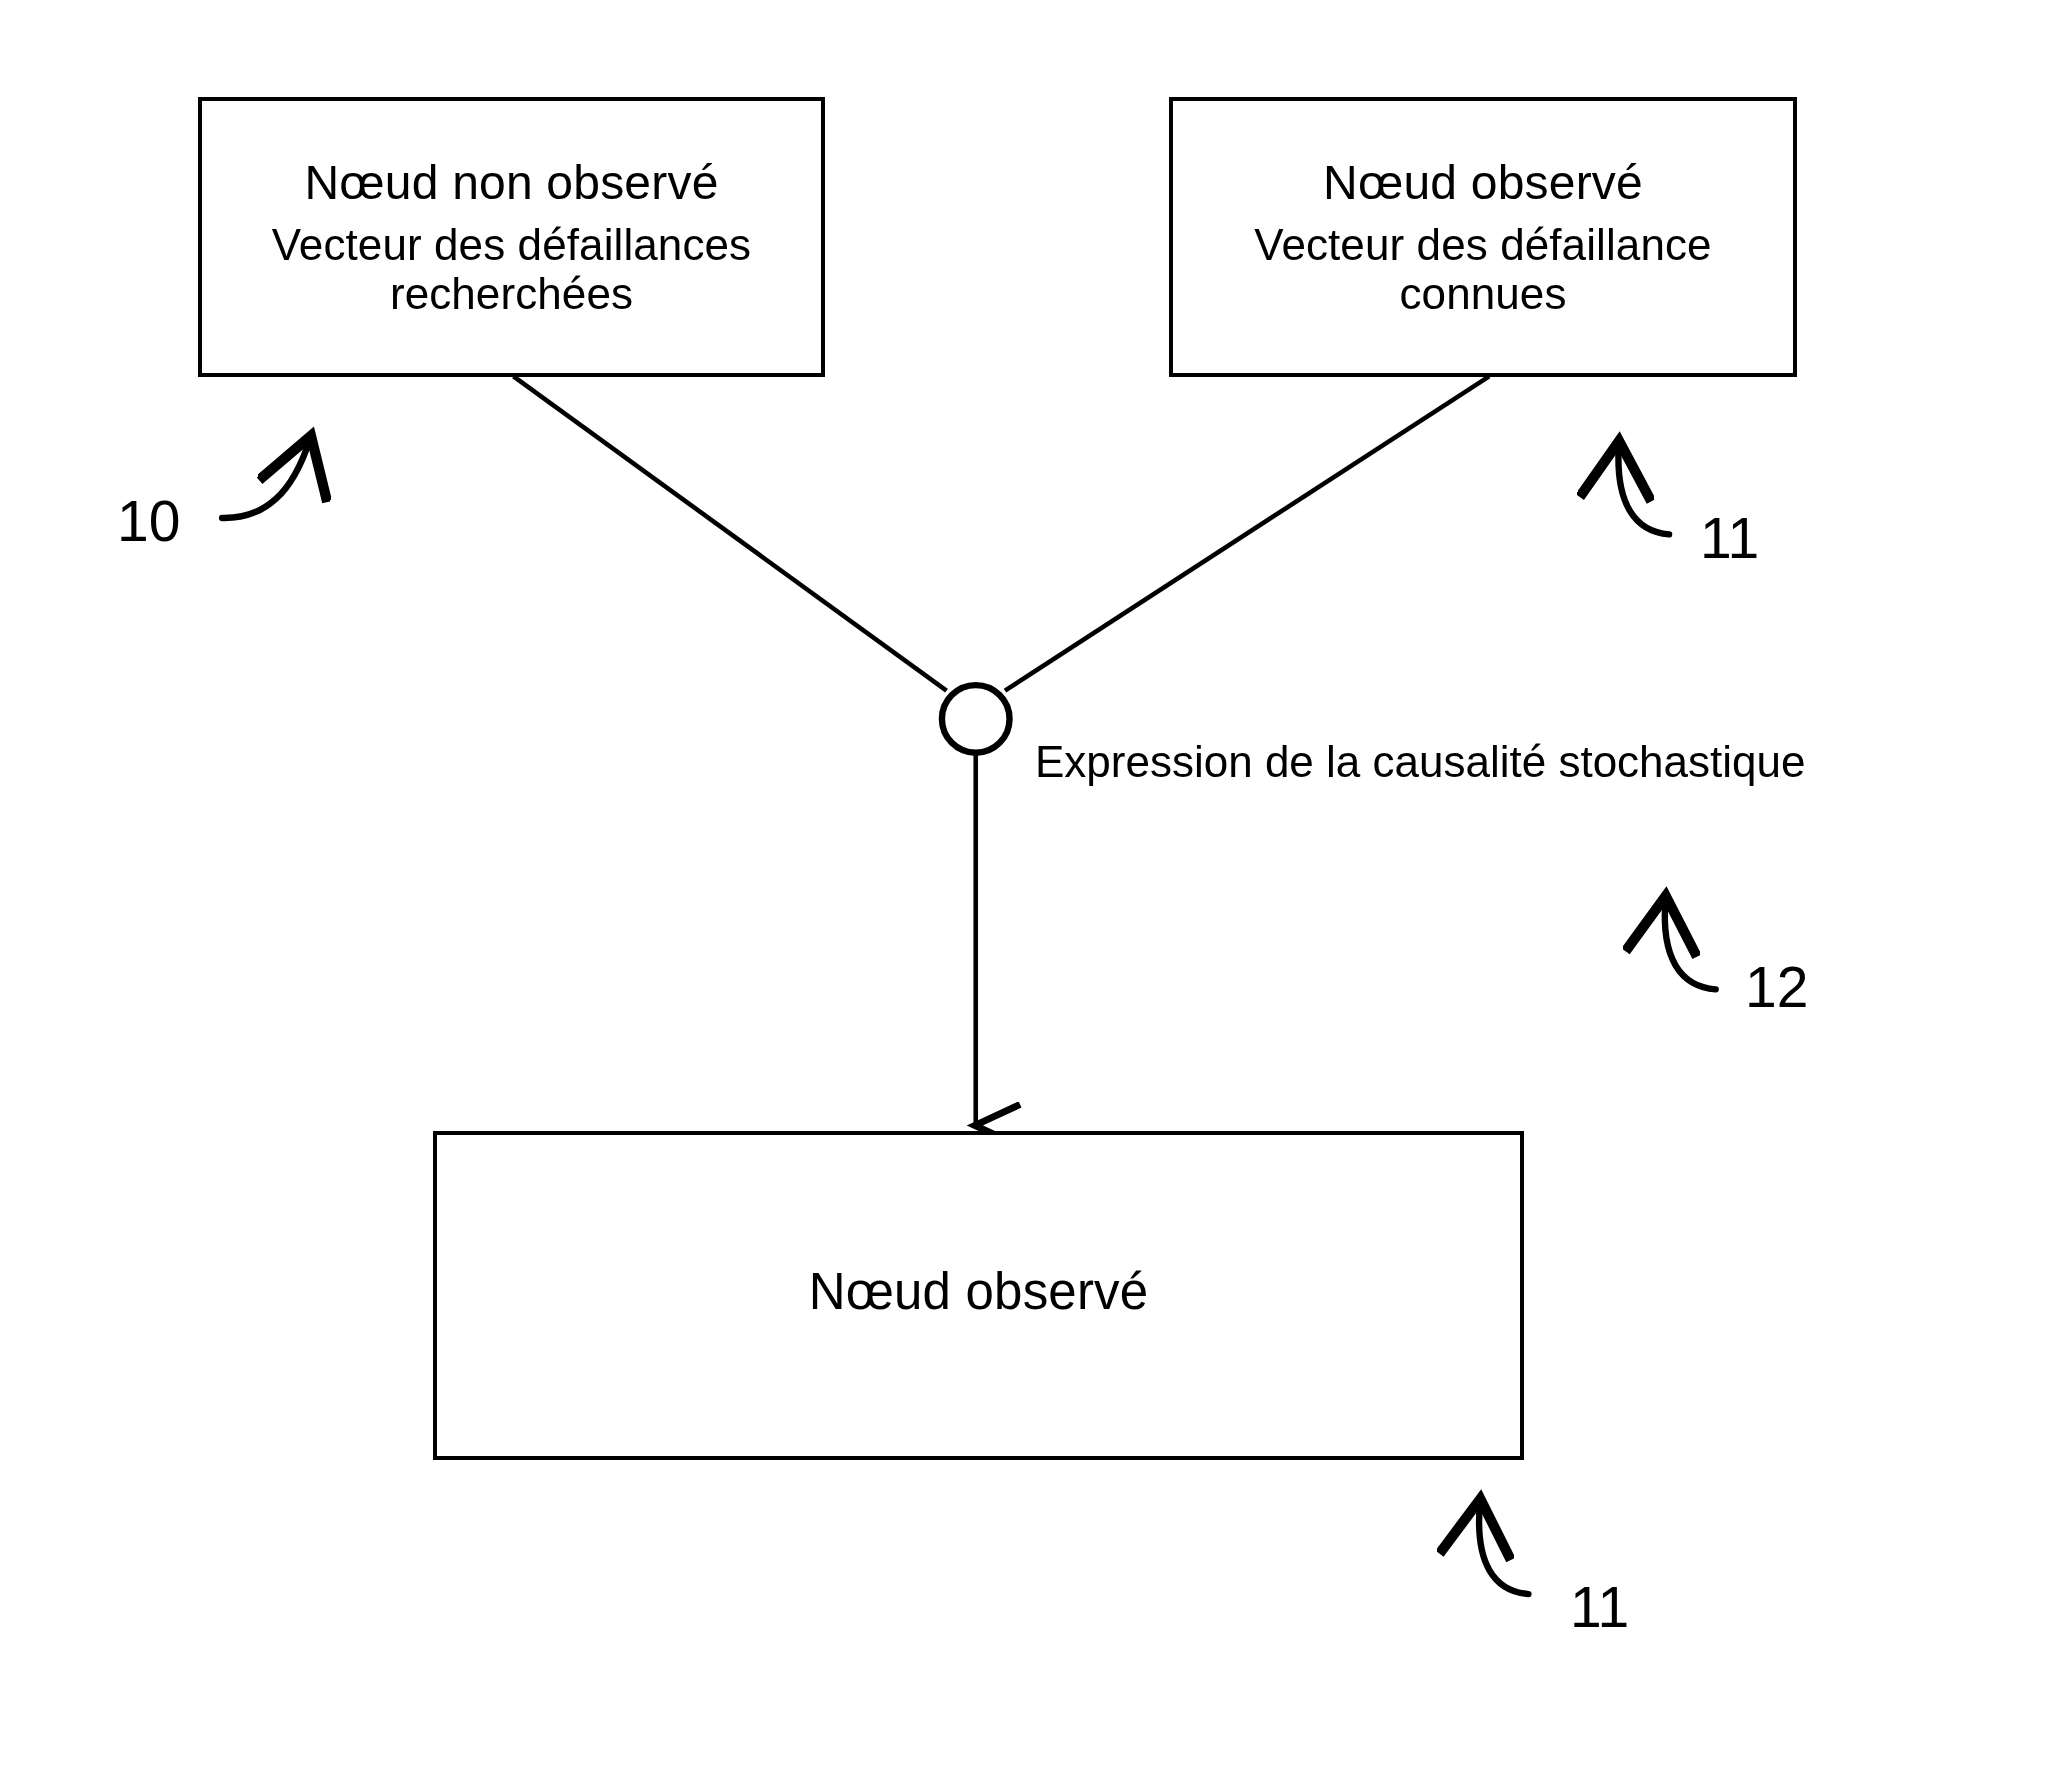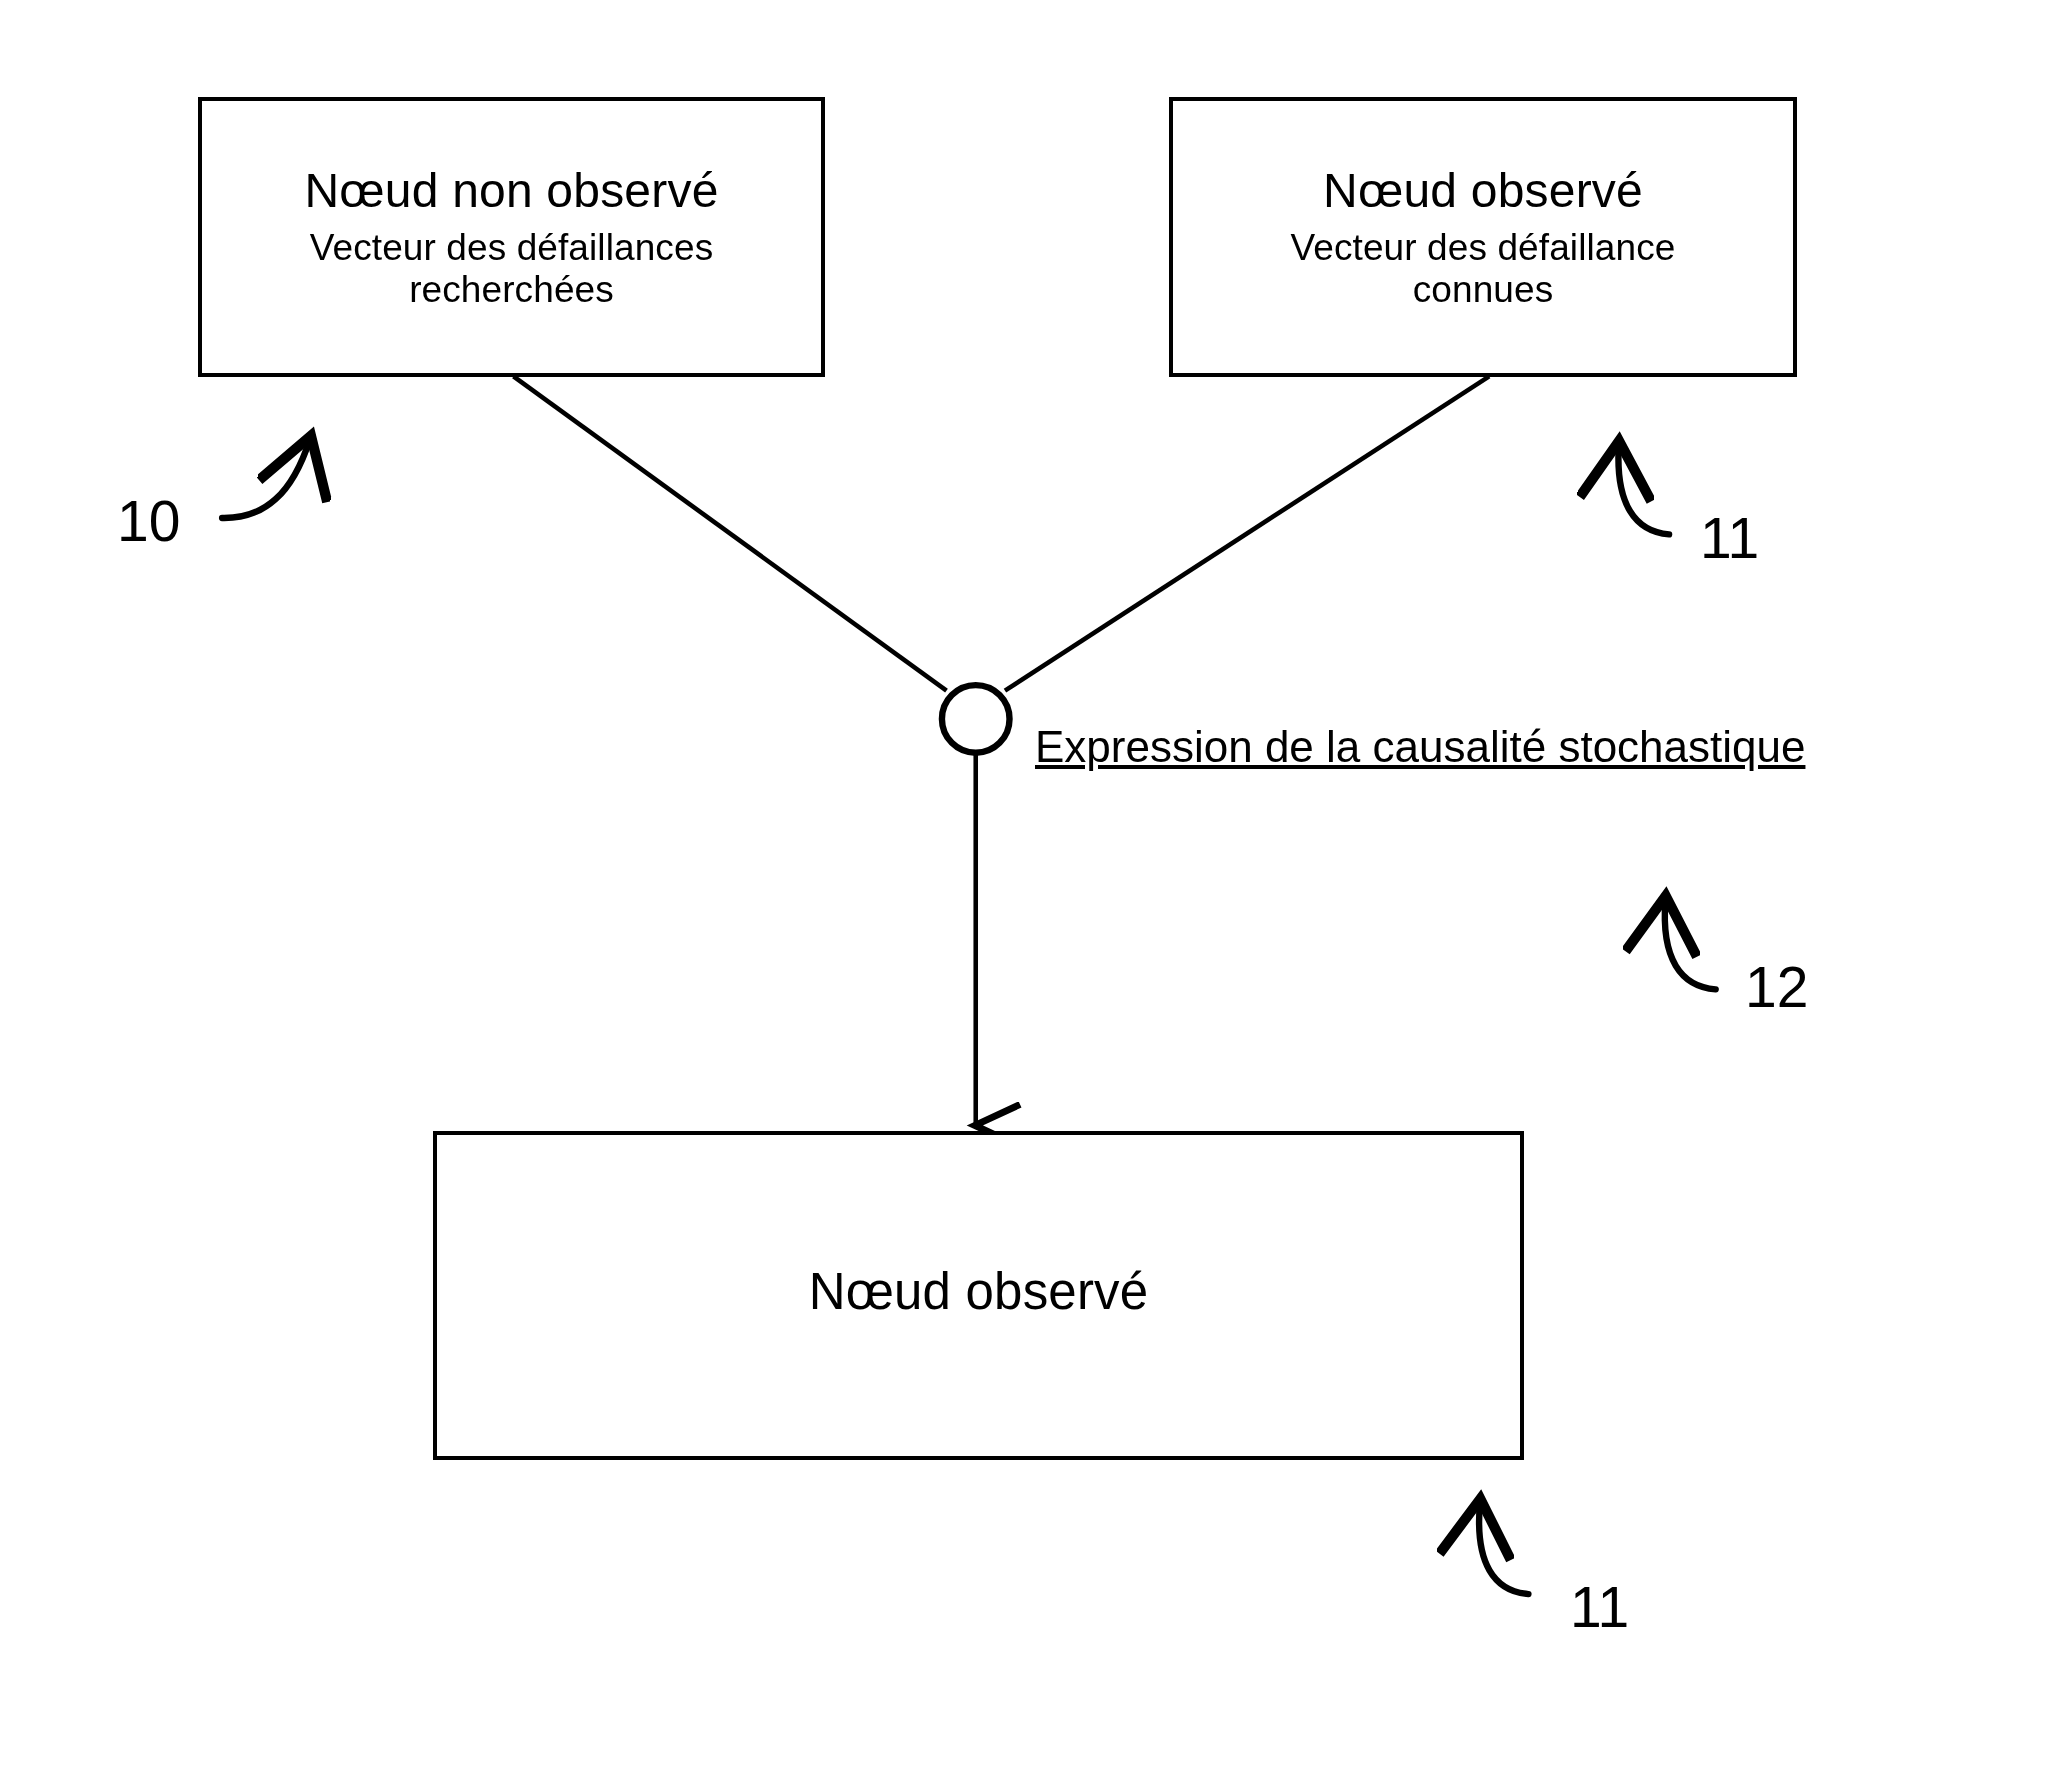--- a/index.html
+++ b/index.html
@@ -38,21 +38,21 @@
     text-align: center;
     line-height: 1.12;
   }
   .node-title {
     font-size: 48px;
     font-weight: 400;
     letter-spacing: 0.2px;
     margin-bottom: 10px;
   }
   .node-sub {
-    font-size: 37px;
+    font-size: 44px;
     font-weight: 400;
     letter-spacing: 0.1px;
     padding: 0 14.6px;
   }
   #box-unobserved-failures {
     left: 198px;
     top: 97px;
     width: 627px;
     height: 280px;
   }
@@ -77,22 +77,21 @@
     font-size: 42px;
   }
   .free-text {
     position: absolute;
     font-size: 44px;
     white-space: nowrap;
     line-height: 1;
   }
   #causality-label {
     left: 1035px;
-    top: 725px;
-    text-decoration: underline;
+    top: 740px;
   }
   .ref-number {
     position: absolute;
     font-size: 57px;
     line-height: 1;
     white-space: nowrap;
   }
   #ref-10 { left: 117px;  top: 493px; }
   #ref-11 { left: 1700px; top: 510px; }
   #ref-12 { left: 1745px; top: 959px; }

